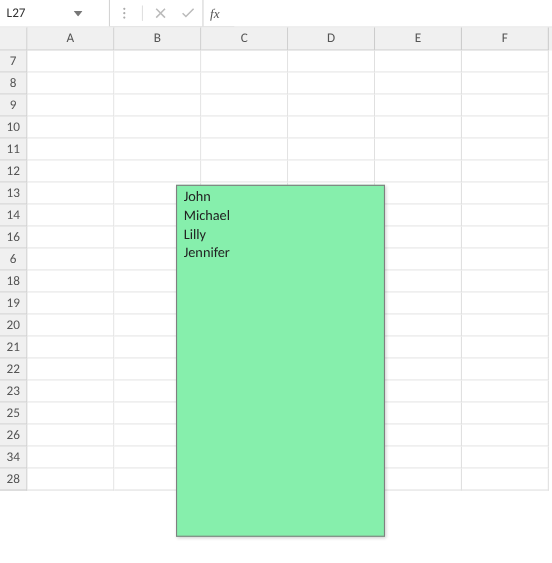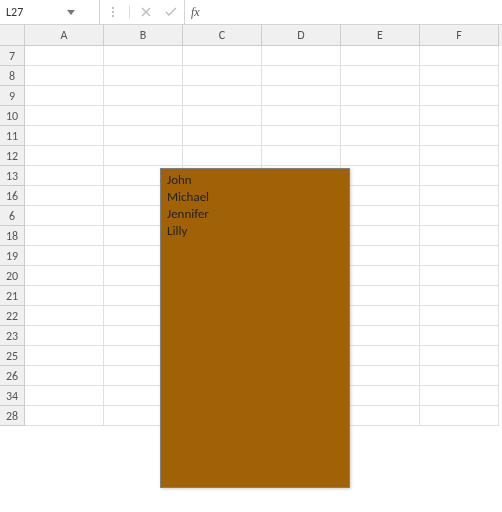--- a/index.html
+++ b/index.html
@@ -112,21 +112,21 @@
       border-right: 1px solid #e0e0e0;
       border-bottom: 1px solid #e0e0e0;
       background: #ffffff;
     }
     .listbox {
       position: absolute;
       left: 160px;
       top: 143px;
       width: 190px;
       height: 320px;
-      background: #a16207;
+      background: #86efac;
       border: 1px solid #808080;
       box-shadow: 1px 1px 3px rgba(0,0,0,0.2);
       padding: 2px 4px;
     }
     .listbox .item {
       font-size: 13px;
       line-height: 17px;
       color: #222;
       padding: 0 2px;
     }
@@ -241,20 +241,29 @@
     <div class="row">
         <div class="row-h">13</div>
         <div class="cell"></div>
         <div class="cell"></div>
         <div class="cell"></div>
         <div class="cell"></div>
         <div class="cell"></div>
         <div class="cell"></div>
       </div>
     <div class="row">
+        <div class="row-h">14</div>
+        <div class="cell"></div>
+        <div class="cell"></div>
+        <div class="cell"></div>
+        <div class="cell"></div>
+        <div class="cell"></div>
+        <div class="cell"></div>
+      </div>
+    <div class="row">
         <div class="row-h">16</div>
         <div class="cell"></div>
         <div class="cell"></div>
         <div class="cell"></div>
         <div class="cell"></div>
         <div class="cell"></div>
         <div class="cell"></div>
       </div>
     <div class="row">
         <div class="row-h">6</div>
@@ -353,16 +362,16 @@
         <div class="cell"></div>
         <div class="cell"></div>
         <div class="cell"></div>
         <div class="cell"></div>
       </div>
   </div>
 
   <div class="listbox">
     <div class="item">John</div>
     <div class="item">Michael</div>
+    <div class="item">Lilly</div>
     <div class="item">Jennifer</div>
-    <div class="item">Lilly</div>
   </div>
 </div>
 
 </body></html>

